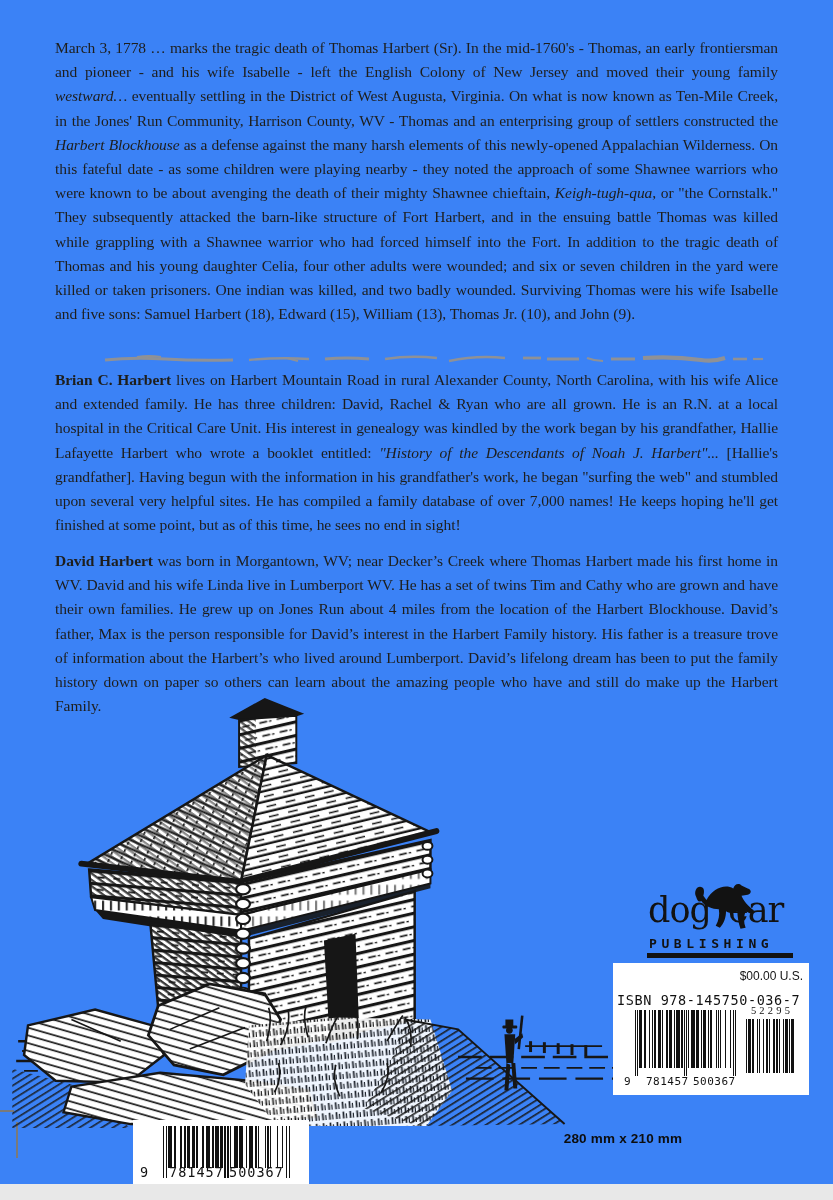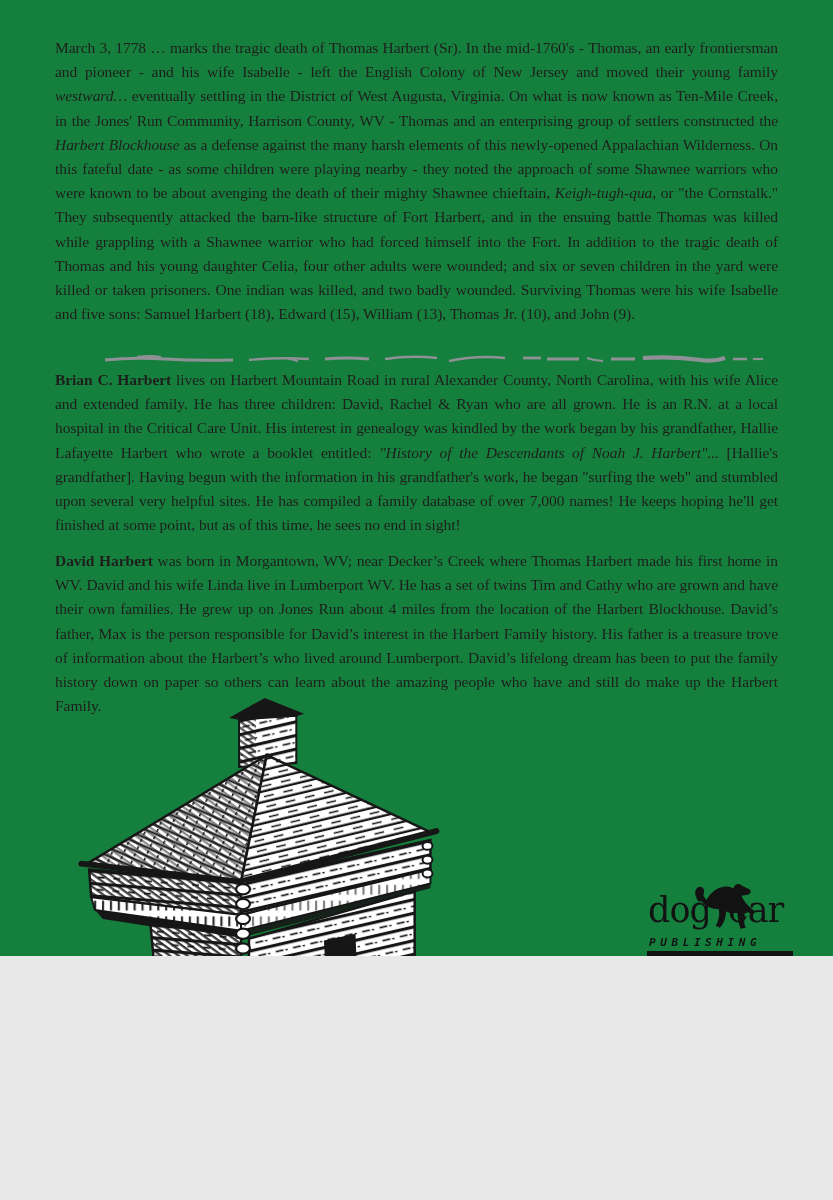--- a/index.html
+++ b/index.html
@@ -1,18 +1,18 @@
 <!DOCTYPE html>
 <html><head>
 <meta charset="utf-8">
 <style>
   html,body{margin:0;padding:0;background:#e8e8e8;}
   .page{
-    position:relative;width:833px;height:956px;margin:0 auto;
-    background:#15803d;overflow:hidden;
+    position:relative;width:833px;height:1184px;margin:0 auto;
+    background:#3b82f6;overflow:hidden;
     font-family:"Liberation Serif",serif;color:#1e1e1c;
   }
   .body-text{
     position:absolute;left:55px;width:723px;margin:0;
     font-size:15.5px;line-height:24.2px;text-align:justify;
     letter-spacing:-0.05px;
   }
   .body-text i{font-style:italic;}
   .body-text b{font-weight:bold;}
   .intro{top:36px;}
@@ -24,22 +24,22 @@
   .blockhouse{position:absolute;left:8px;top:694px;width:620px;height:434px;z-index:1;}
 
   
   .logo{position:absolute;left:646px;top:884px;width:158px;height:80px;z-index:2;}
   .logo-words{position:relative;height:52px;font-family:"DejaVu Serif",serif;font-weight:normal;
     font-size:35px;letter-spacing:-1px;color:#121212;line-height:48px;}
   .logo-words .lw{position:absolute;bottom:2px;}
   .logo-words .w-dog{left:2px;}
   .logo-words .w-ear{left:82px;}
   .dogmark{position:absolute;left:46px;top:-6px;width:66px;height:52px;z-index:3;}
-  .logo-sub{font-family:"DejaVu Sans Mono",monospace;font-weight:bold;font-size:11px;
-    letter-spacing:4.6px;color:#121212;margin:0 0 0 3px;font-style:italic;}
+  .logo-sub{font-family:"DejaVu Sans Mono",monospace;font-weight:bold;font-size:13px;
+    letter-spacing:4.6px;color:#121212;margin:0 0 0 3px;}
   .logo-bar{width:146px;height:5px;background:#121212;margin:2px 0 0 1px;}
 
   
   .isbn-block{position:absolute;left:613px;top:963px;width:196px;height:132px;background:#fff;z-index:2;}
   .price{position:absolute;top:6px;right:6px;font-family:"Liberation Sans",sans-serif;
     font-size:12px;color:#141414;}
   .isbn-label{position:absolute;top:29px;left:4px;font-family:"DejaVu Sans Mono",monospace;
     font-size:13.5px;letter-spacing:0.6px;color:#111;white-space:nowrap;}
   .main-barcode{position:absolute;left:22px;top:47px;width:101px;height:66px;}
   .mb-digit{position:absolute;font-family:"DejaVu Sans Mono",monospace;font-size:11px;color:#111;letter-spacing:0.5px;}

